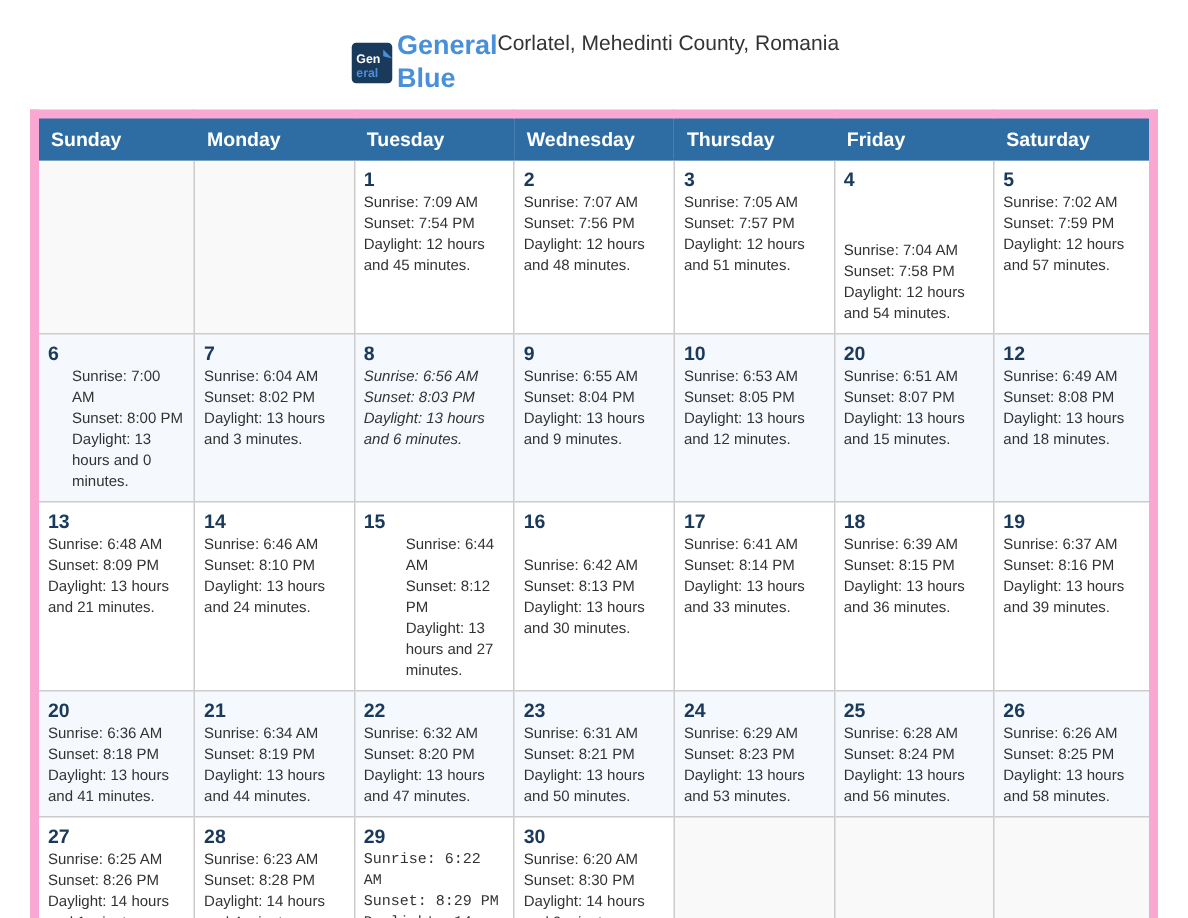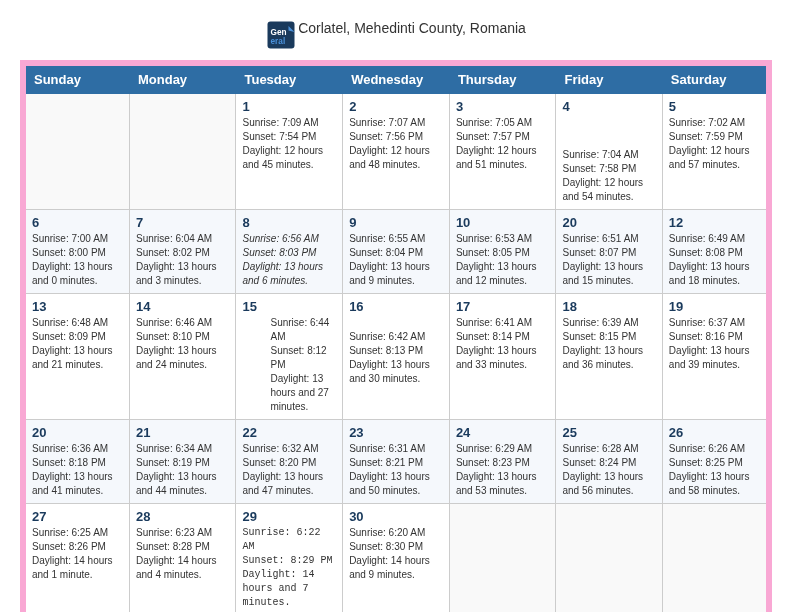--- a/index.html
+++ b/index.html
@@ -98,20 +98,26 @@
 <body>
 
 <div class="header">
   <div class="logo">
     <svg class="logo-icon" viewBox="0 0 40 40">
       <rect x="2" y="2" width="36" height="36" rx="4" fill="#1a3a5c"></rect>
       <text x="6" y="20" font-size="11" fill="white" font-weight="bold">Gen</text>
       <text x="6" y="32" font-size="11" fill="#4a90d9" font-weight="bold">eral</text>
       <polygon points="30,8 38,16 30,14" fill="#4a90d9"></polygon>
     </svg>
+    <div>
+      <div class="logo-text">
+        <span>General</span><br>
+        <span style="color:#4a90d9">Blue</span>
+      </div>
+    </div>
   </div>
   <div class="title-section">
     <div class="subtitle">Corlatel, Mehedinti County, Romania</div>
   </div>
 </div>
 
 <table class="calendar">
   <thead>
     <tr>
     <th>Sunday</th>
@@ -154,21 +160,21 @@
         <td>
           <span class="day-number">5</span>
           <div class="day-info" style="white-space: pre-line;">Sunrise: 7:02 AM
 Sunset: 7:59 PM
 Daylight: 12 hours and 57 minutes.</div>
         </td>
       </tr>
       <tr>
         <td>
           <span class="day-number">6</span>
-          <div class="day-info" style="white-space: pre-line;">Sunrise: 7:00 AM
+          <div class="day-info" style="white-space: pre-line; margin-left: 16px;">Sunrise: 7:00 AM
 Sunset: 8:00 PM
 Daylight: 13 hours and 0 minutes.</div>
         </td>
         <td>
           <span class="day-number">7</span>
           <div class="day-info" style="white-space: pre-line;">Sunrise: 6:04 AM
 Sunset: 8:02 PM
 Daylight: 13 hours and 3 minutes.</div>
         </td>
         <td>

